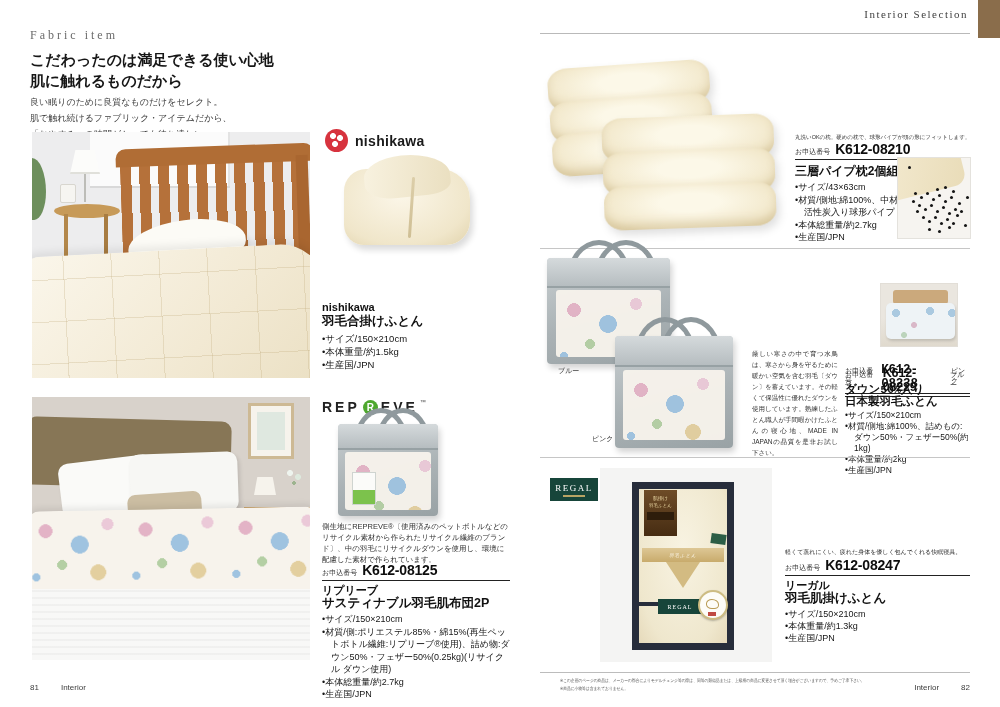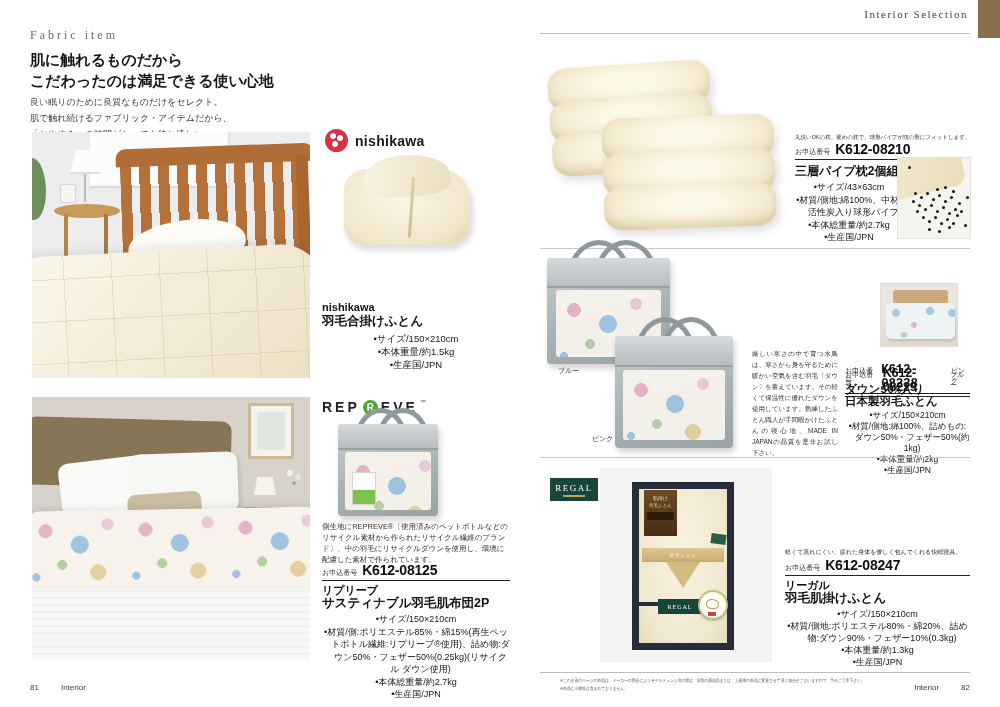--- a/index.html
+++ b/index.html
@@ -81,21 +81,21 @@
 
   
   .desc{position:absolute;font-size:7.5px;line-height:11px;color:#2e2e2e;}
   .desc-tiny{font-size:5.5px;white-space:nowrap;overflow:hidden;}
   .code-row{position:absolute;display:flex;align-items:baseline;gap:5px;border-bottom:1.5px solid #222;padding-bottom:2px;}
   .code-label{font-size:7px;color:#333;}
   .code-value{font-size:14px;font-weight:bold;letter-spacing:-.2px;color:#0d0d0d;}
   .code-suffix{font-size:7px;color:#333;}
   .pname1{position:absolute;font-size:11px;font-weight:bold;color:#111;}
   .pname2{position:absolute;font-size:12.5px;font-weight:bold;color:#111;}
-  .specs{position:absolute;font-size:9.5px;line-height:13px;color:#161616;text-align:center;}
+  .specs{position:absolute;font-size:9.5px;line-height:13px;color:#161616;}
   .spec-line{padding-left:9px;text-indent:-9px;}
 
   
   .nk-logo{position:absolute;left:325px;top:129px;display:flex;align-items:center;gap:7px;}
   .nk-mark{width:23px;height:23px;border-radius:50%;background:#d7333e;position:relative;
     background-image:
       radial-gradient(circle 3px at 8px 7px,#fff 95%,transparent),
       radial-gradient(circle 3px at 15px 9px,#fff 95%,transparent),
       radial-gradient(circle 3px at 10px 15px,#fff 95%,transparent);}
   .nk-text{font-size:14px;font-weight:bold;color:#1a1a1a;letter-spacing:.3px;}
@@ -185,22 +185,22 @@
 <body>
 
 <div id="canvas">
 
   <div class="corner-tab"></div>
   <div class="header-label serif">Interior Selection</div>
   <div class="header-rule"></div>
 
   <div class="fabric-item serif">Fabric item</div>
   <div class="heading serif">
+    <div>こだわったのは満足できる使い心地</div>
     <div>肌に触れるものだから</div>
-    <div>こだわったのは満足できる使い心地</div>
   </div>
   <div class="intro">
       <div class="intro-line">良い眠りのために良質なものだけをセレクト。</div>
       <div class="intro-line">肌で触れ続けるファブリック・アイテムだから、</div>
       <div class="intro-line">「おやすみ」の時間がとっても待ち遠しい。</div>
     </div>
 
   <div class="photo photo1">
     <div class="ph1-window"></div>
     <div class="ph1-plant"></div>
@@ -367,21 +367,20 @@
   </div>
   <div class="desc desc-tiny" style="left:785px;top:547px;width:185px;font-size:6px;">軽くて蒸れにくい、疲れた身体を優しく包んでくれる快眠寝具。</div>
   <div class="code-row" style="left:785px;top:557px;width:185px;">
     <span class="code-label">お申込番号</span>
     <span class="code-value">K612-08247</span>
   </div>
   <div class="pname1" style="left:785px;top:578px;">リーガル</div>
   <div class="pname2" style="left:785px;top:590px;">羽毛肌掛けふとん</div>
   <div class="specs" style="left:785px;top:608px;width:185px;font-size:9px;line-height:12px;">
       <div class="spec-line">•サイズ/150×210cm</div>
-      <div class="spec-line">•材質/側地:ポリエステル80%・綿20%、詰め物:ダウン90%・フェザー10%(0.3kg)</div>
       <div class="spec-line">•本体重量/約1.3kg</div>
       <div class="spec-line">•生産国/JPN</div>
     </div>
 
   <div class="divider" style="top:672px;background:#bcbcbc;"></div>
   <div class="footnotes">
       <div class="footnote-line">※この企画のページの商品は、メーカーの都合によりモデルチェンジ等の際は、同等の類似品または、上級柄の商品に変更させて頂く場合がございますので、予めご了承下さい。</div>
       <div class="footnote-line">※商品に小物等は含まれておりません。</div>
     </div>
   <div class="pagefoot" style="left:30px;top:683px;">

